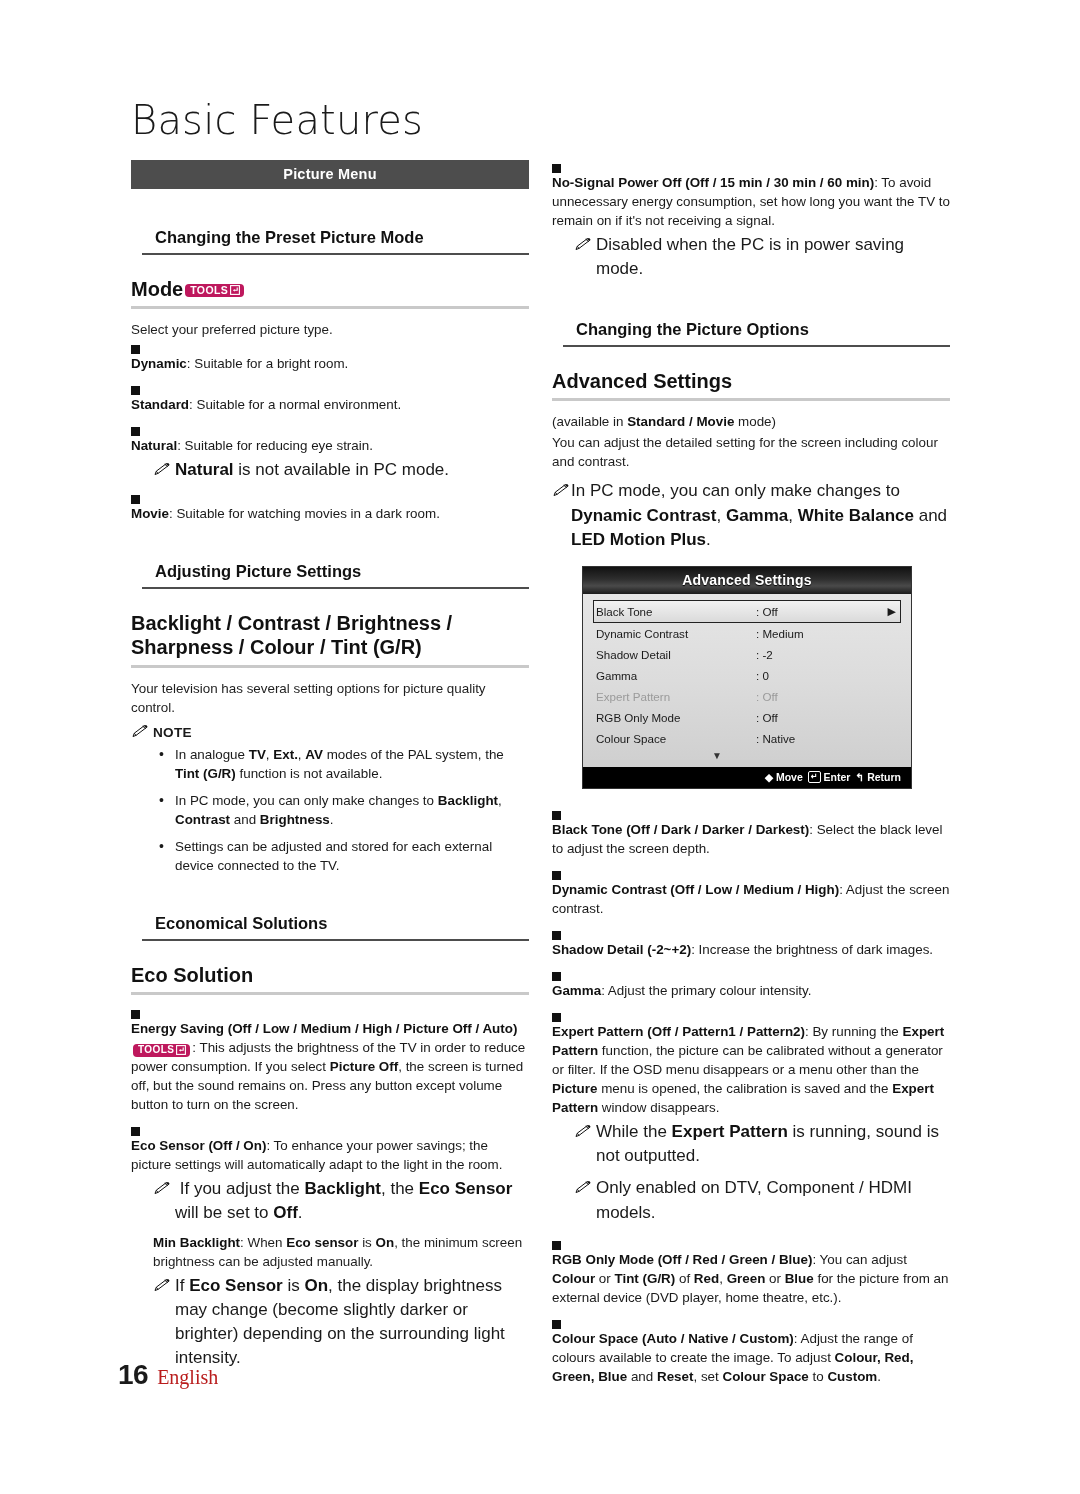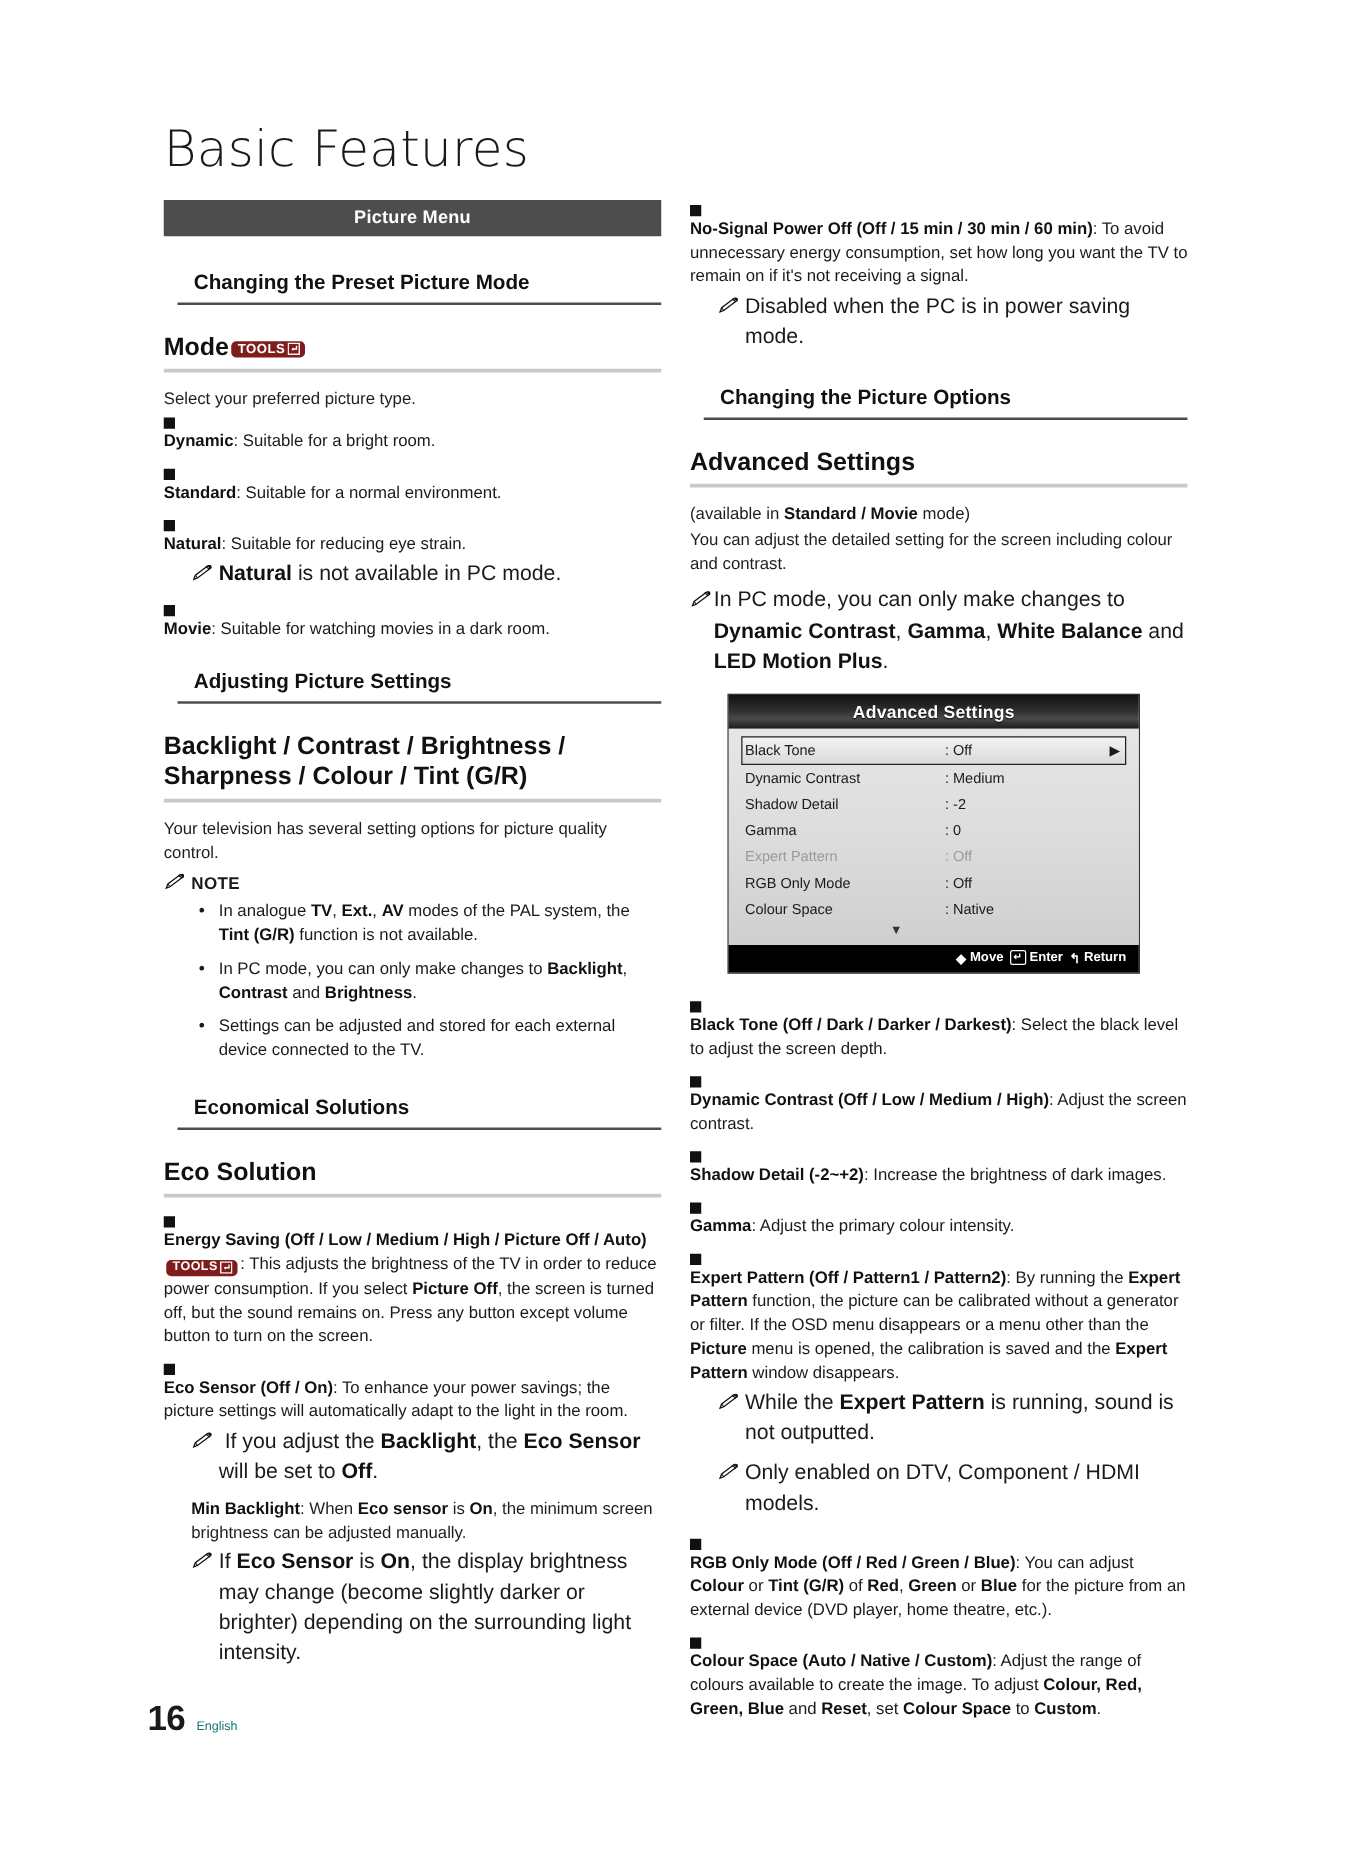--- a/index.html
+++ b/index.html
@@ -55,20 +55,21 @@
     padding: 6px 0 7px 0;
     letter-spacing: 0.2px;
     margin-bottom: 26px;
   }
 
   
   .subhead {
     display: flex;
     align-items: center;
     margin-bottom: 22px;
+    margin-top: 37px;
   }
   .subhead .tab {
     width: 11px;
     background: #595959;
     flex: 0 0 auto;
   }
   .subhead .st {
     flex: 1 1 auto;
     border-bottom: 2px solid #4d4d4d;
     font-size: 16.5px;
@@ -173,21 +174,21 @@
   }
   .note-hdr .pi { width: 22px; }
 
   b, strong { font-weight: bold; color: #111; }
 
   
   .tools {
     display: inline-flex;
     align-items: center;
     gap: 2px;
-    background: #7f1d1d;
+    background: #be185d;
     color: #ffffff;
     border-radius: 4px;
     padding: 1px 4px 2px 5px;
     font-size: 10.5px;
     font-weight: bold;
     letter-spacing: 0.4px;
     line-height: 1;
     vertical-align: 2px;
     margin: 0 2px;
     position: relative;
@@ -278,22 +279,23 @@
     display: flex;
     align-items: baseline;
     gap: 9px;
   }
   .footer .num {
     font-size: 28px;
     font-weight: bold;
     letter-spacing: -0.5px;
   }
   .footer .lang {
-    font-size: 10px;
-    color: #0f766e;
+    font-size: 20px;
+    color: #b91c1c;
+    font-family: Liberation Serif, serif;
   }
 </style>
 </head>
 <body>
 
 <div class="page">
 
   <div class="page-title">Basic Features</div>
 
   <div class="col col-left">

